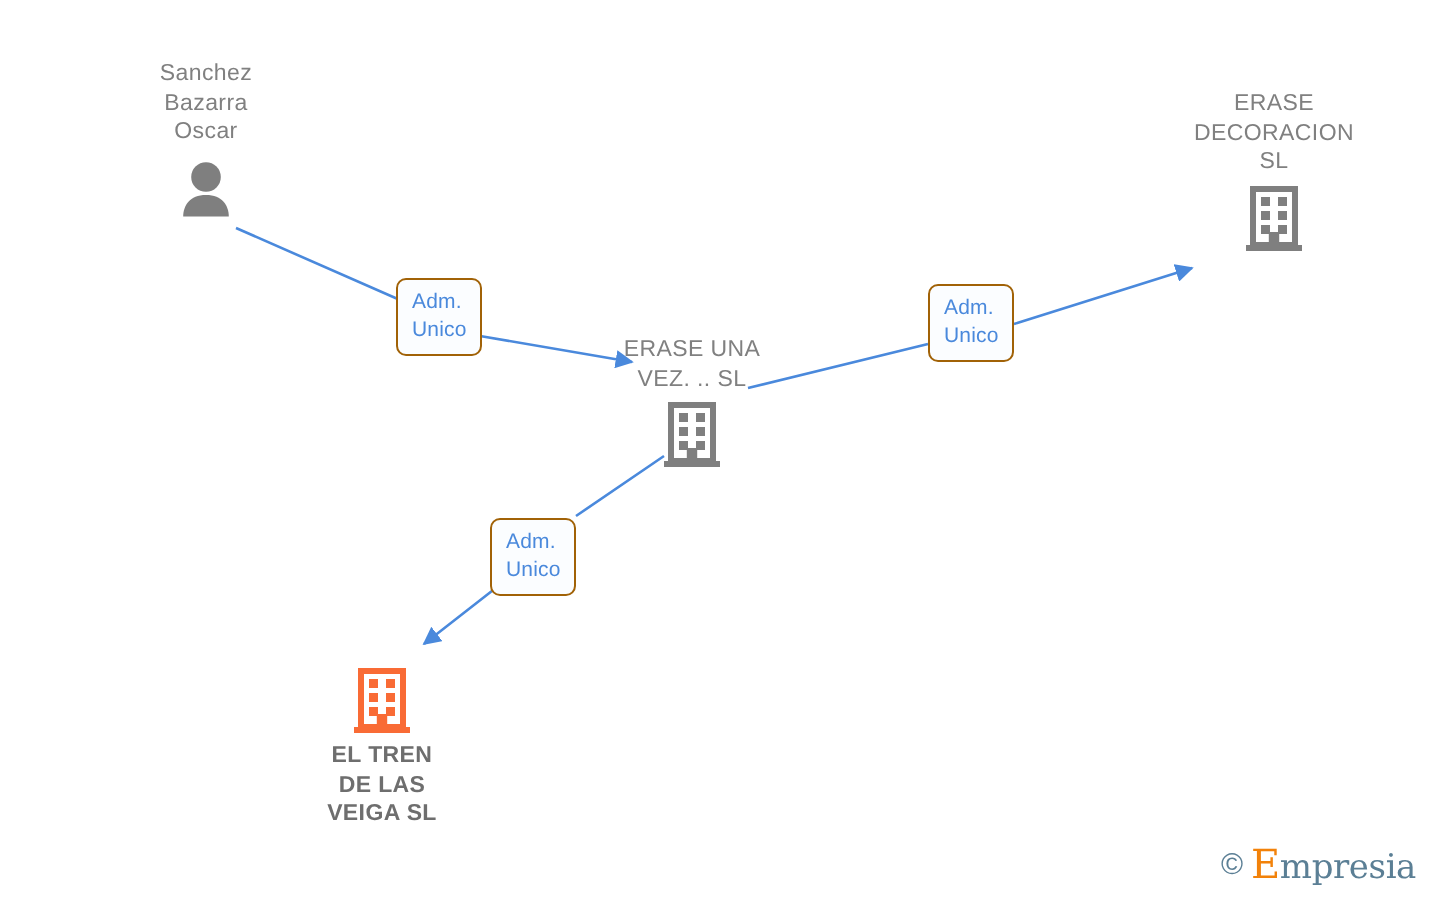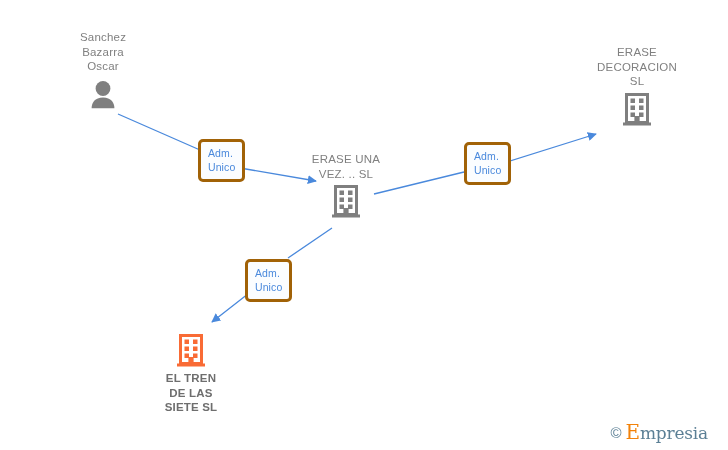--- a/index.html
+++ b/index.html
@@ -50,21 +50,21 @@
     margin: 0 auto;
   }
   .node.icon-below .node-icon { margin-top: 4px; }
   .node.icon-above .node-icon { margin-bottom: 3px; }
 
   
   .edge-label {
     position: absolute;
     box-sizing: border-box;
     background: #fbfdff;
-    border: 3px solid #a16207;
+    border: 1px solid #a16207;
     border-radius: 5px;
     color: #4a89dc;
     font-size: 10.5px;
     line-height: 14px;
     padding: 4px 7px 5px 7px;
     text-align: left;
     white-space: pre-line;
     letter-spacing: 0.1px;
   }
 
@@ -116,21 +116,21 @@
   <div class="node icon-below" style="left:103px; top:30px;">
     <div class="node-label">Sanchez
 Bazarra
 Oscar</div>
     <svg class="node-icon" width="34" height="34" viewBox="0 0 34 34" xmlns="http://www.w3.org/2000/svg">
       <circle cx="17" cy="10.5" r="7.4" fill="#7f7f7f"></circle>
       <path d="M 17 19.5 c -8.2 0 -11.4 5.4 -11.4 10.8 l 22.8 0 c 0 -5.4 -3.2 -10.8 -11.4 -10.8 z" fill="#7f7f7f"></path>
     </svg>
   </div>
 
-  <div class="node icon-below" style="left:346px; top:152px;">
+  <div class="node icon-below" style="left:346px; top:168px;">
     <div class="node-label">ERASE UNA
 VEZ. ..  SL</div>
     <svg class="node-icon" width="32" height="34" viewBox="0 0 32 34" xmlns="http://www.w3.org/2000/svg">
       <rect x="5.5" y="1.5" width="21" height="28" fill="none" stroke="#7f7f7f" stroke-width="3"></rect>
       <rect x="9.5" y="5.5" width="4.5" height="4.5" fill="#7f7f7f"></rect>
       <rect x="18" y="5.5" width="4.5" height="4.5" fill="#7f7f7f"></rect>
       <rect x="9.5" y="12.5" width="4.5" height="4.5" fill="#7f7f7f"></rect>
       <rect x="18" y="12.5" width="4.5" height="4.5" fill="#7f7f7f"></rect>
       <rect x="9.5" y="19.5" width="4.5" height="4.5" fill="#7f7f7f"></rect>
       <rect x="18" y="19.5" width="4.5" height="4.5" fill="#7f7f7f"></rect>
@@ -163,21 +163,21 @@
       <rect x="18" y="5.5" width="4.5" height="4.5" fill="#f96b35"></rect>
       <rect x="9.5" y="12.5" width="4.5" height="4.5" fill="#f96b35"></rect>
       <rect x="18" y="12.5" width="4.5" height="4.5" fill="#f96b35"></rect>
       <rect x="9.5" y="19.5" width="4.5" height="4.5" fill="#f96b35"></rect>
       <rect x="18" y="19.5" width="4.5" height="4.5" fill="#f96b35"></rect>
       <rect x="13.4" y="23" width="5.2" height="6.5" fill="#f96b35"></rect>
       <rect x="2" y="29.5" width="28" height="3" fill="#f96b35"></rect>
     </svg>
     <div class="node-label bold">EL TREN
 DE LAS
-SIETE  SL</div>
+VEIGA  SL</div>
   </div>
 
   <div class="edge-label" style="left:198px; top:139px;">Adm.
 Unico</div>
 
   <div class="edge-label" style="left:464px; top:142px;">Adm.
 Unico</div>
 
   <div class="edge-label" style="left:245px; top:259px;">Adm.
 Unico</div>

